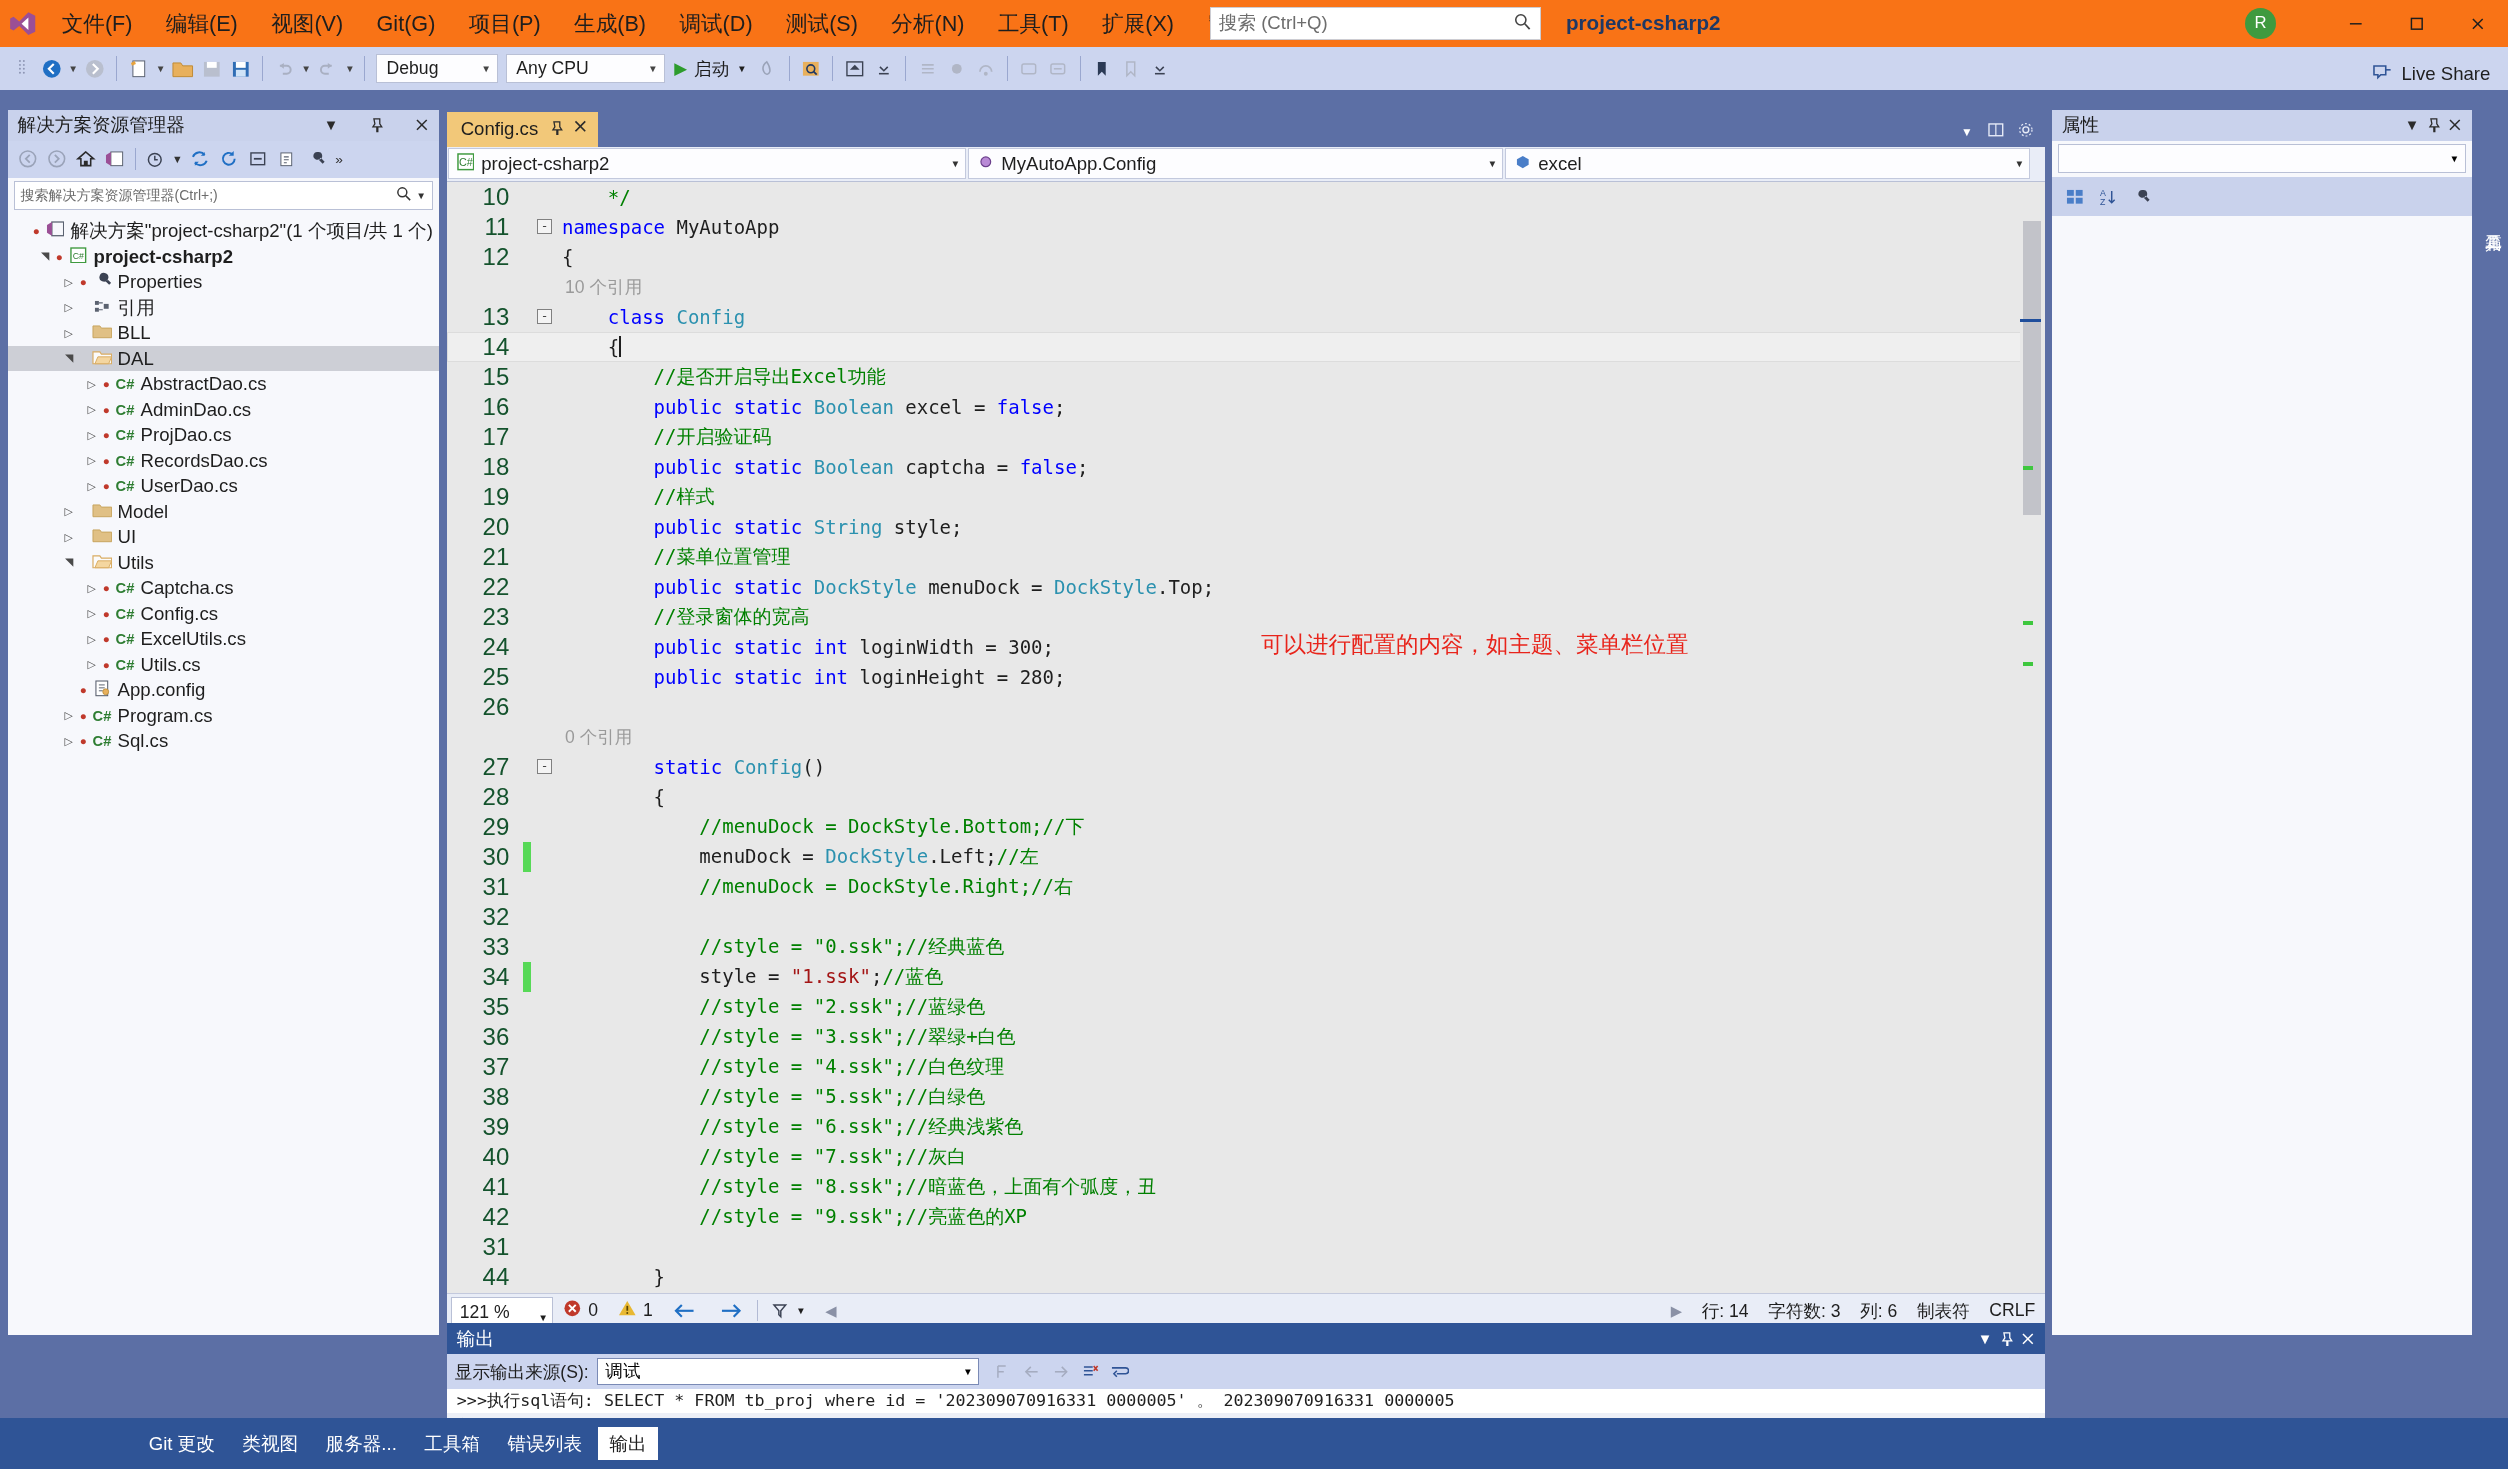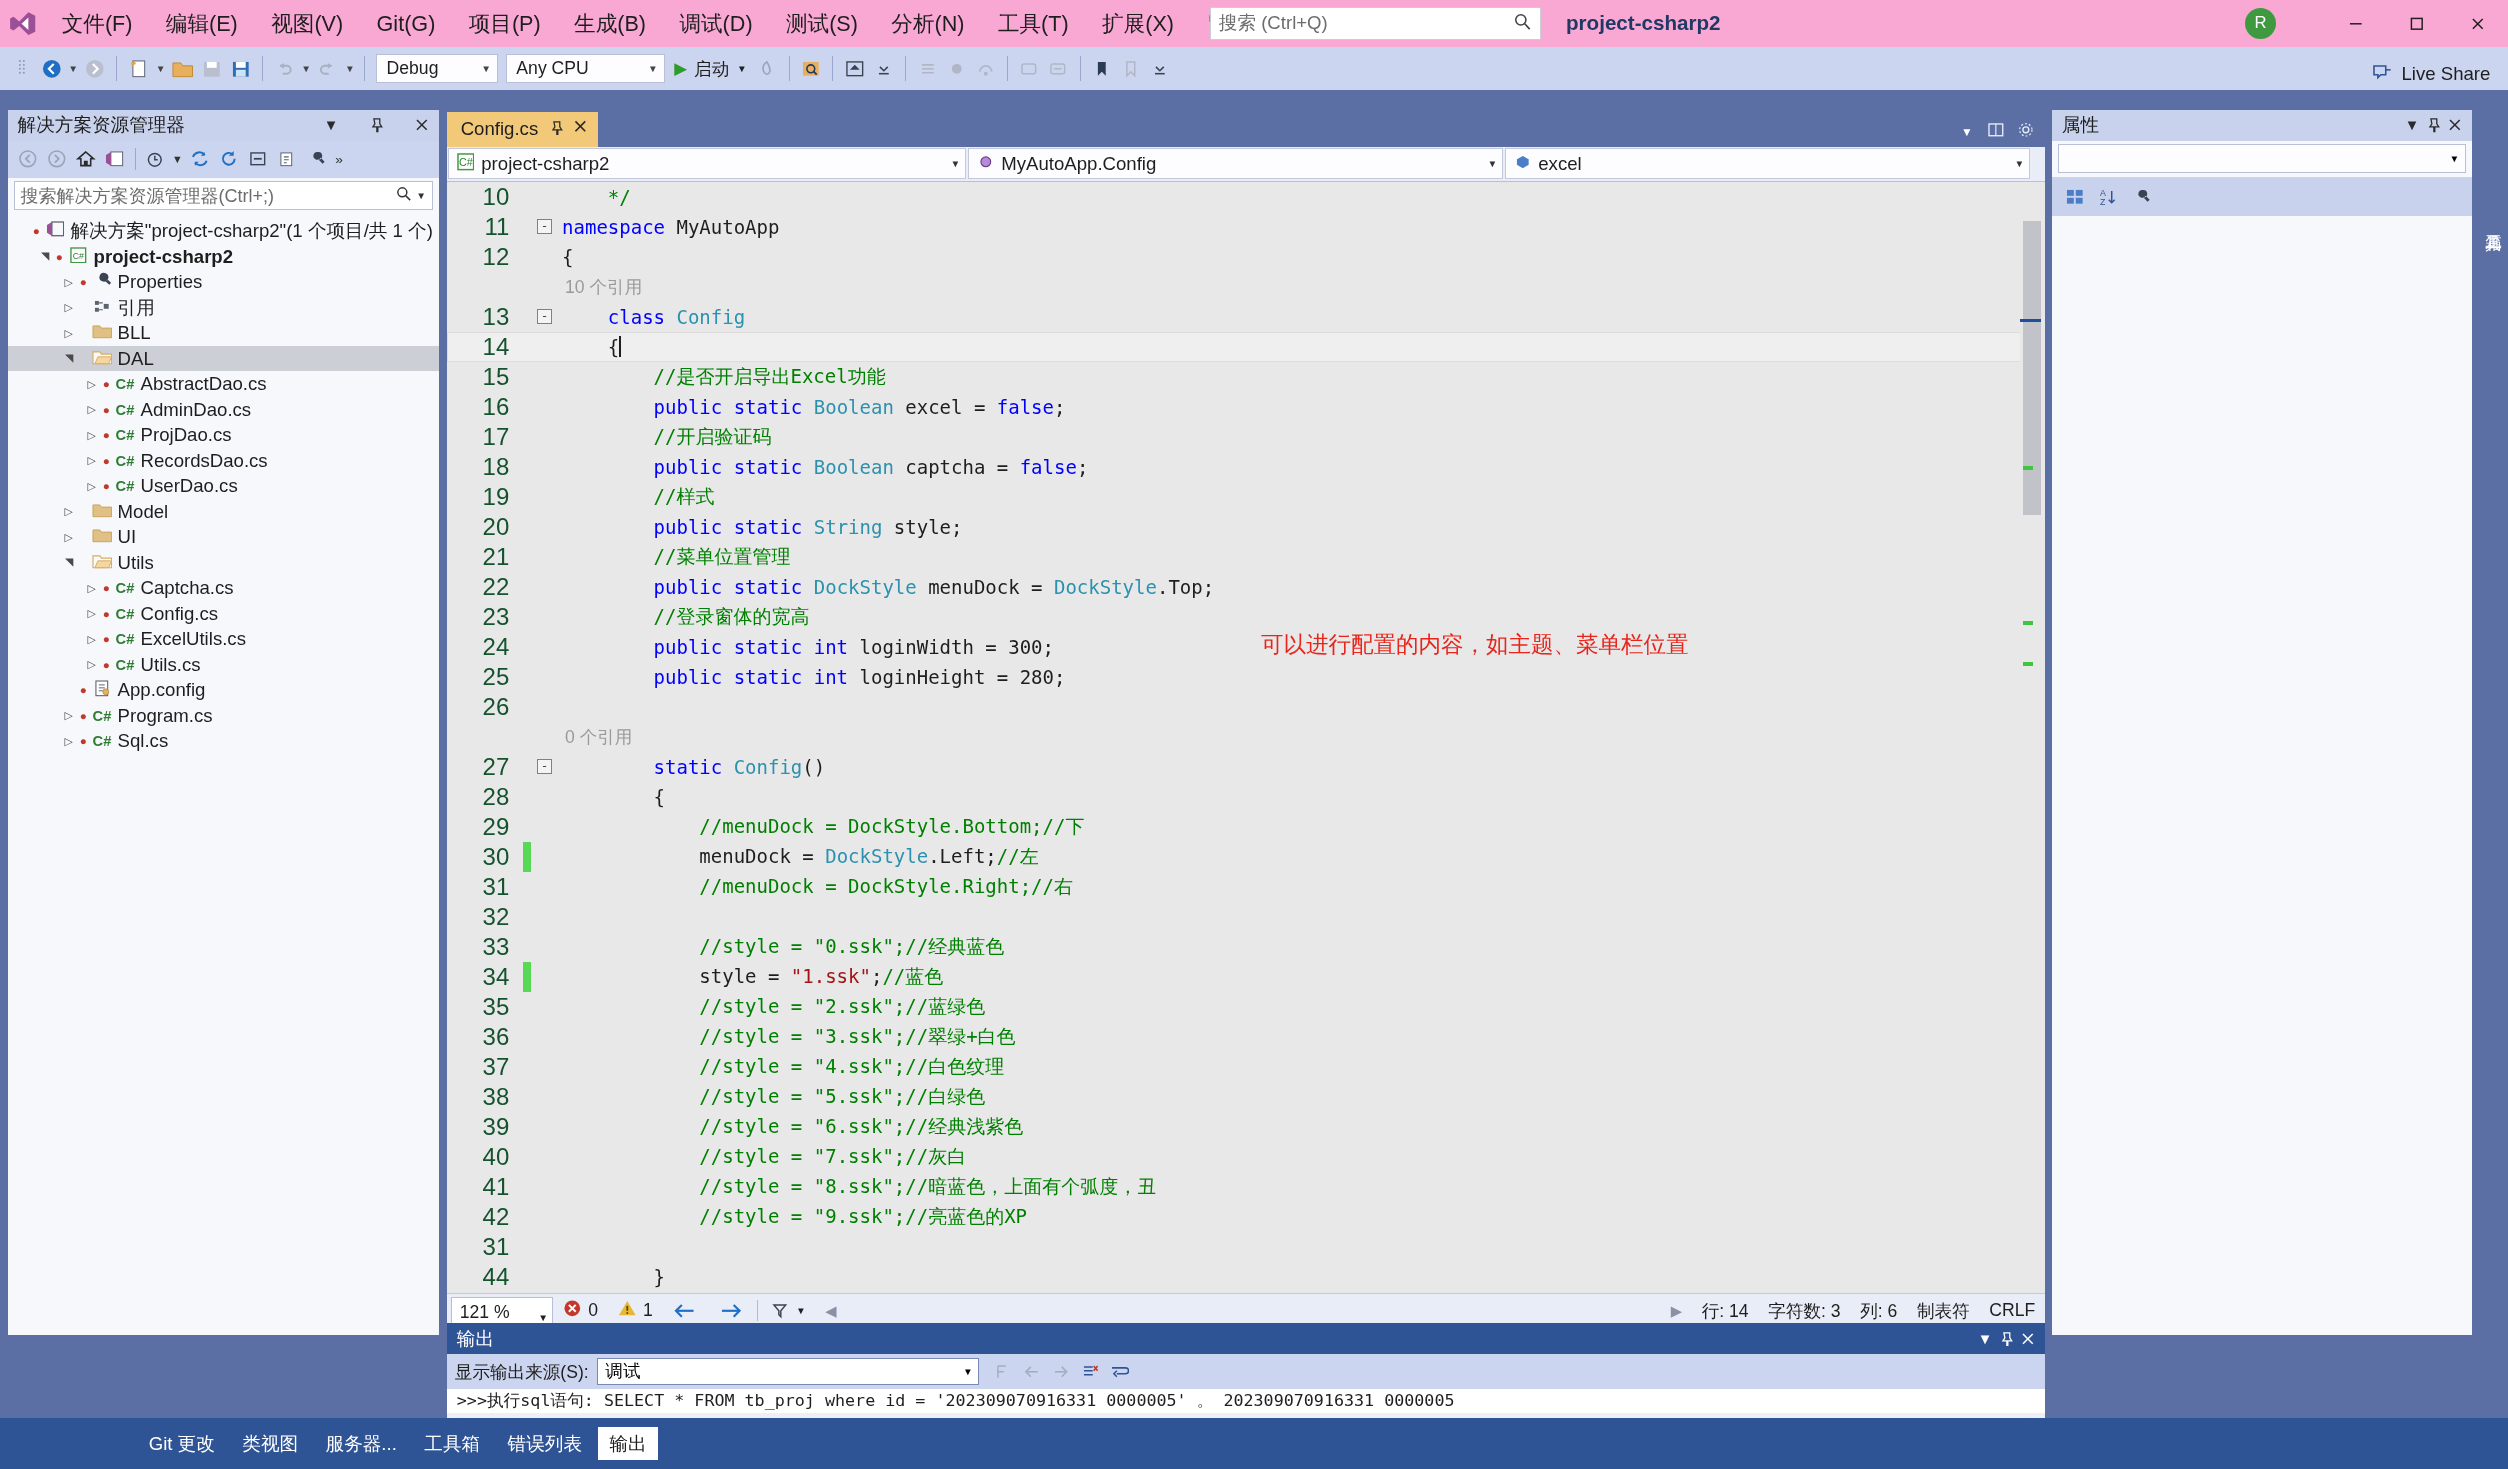--- a/index.html
+++ b/index.html
@@ -8,21 +8,21 @@
     width: 2508px; height: 1469px;
     overflow: hidden;
     font-family: "Liberation Sans", sans-serif;
     background: #ffffff;
   }
   .app { position: relative; width: 2508px; height: 1469px; background: #c9d1ea; }
 
   
   .titlebar {
     position: absolute; left: 0; top: 0; width: 2508px; height: 47px;
-    background: #f9a8d4; display: flex; align-items: center;
+    background: #f97316; display: flex; align-items: center;
   }
   .vs-logo { width: 45px; height: 47px; display: flex; align-items: center; justify-content: center; }
   .menu { display: flex; align-items: center; height: 47px; }
   .menu-item {
     font-size: 21.6px; color: #1e1e1e; padding: 0 16.7px; line-height: 47px;
     white-space: nowrap; cursor: default;
   }
   .search-box {
     position: absolute; left: 1210px; top: 6.9px; width: 331px; height: 33px;
     background: #ffffff; border: 1px solid #ccccd2; display: flex; align-items: center;
@@ -80,21 +80,21 @@
     height: 37px; background: #ccd5ef; display: flex; align-items: center; padding-left: 5.9px;
   }
   .st-ico { width: 29px; height: 29px; display: flex; align-items: center; justify-content: center;
             font-size: 18.6px; color: #2f5496; }
   .st-ico.dim { color: #9aa3b8; }
   .st-sep { width: 1px; height: 21.6px; background: #9aa7cf; margin: 0 4.9px; }
   .sln-search {
     margin: 3.9px 5.9px; height: 29px; background: #fff; border: 1px solid #b9c0d6;
     display: flex; align-items: center; padding: 0 5.9px;
   }
-  .sln-search .ph { flex: 1; font-size: 18px; color: #6c6c6c; }
+  .sln-search .ph { flex: 1; font-size: 14px; color: #6c6c6c; }
   .sln-tree { flex: 1; overflow: hidden; padding-top: 3.9px; background: #f7f8fc; }
   .node { display: flex; align-items: center; height: 25.5px; font-size: 18.6px; color: #1e1e1e; white-space: nowrap; }
   .node.sel { background: #cdcfd6; }
   .node .arr { width: 15.7px; text-align: center; font-size: 10.8px; color: #4a4a4a; }
   .node .bullet { width: 13.7px; text-align: center; font-size: 14.7px; color: #c0392b; }
   .node .ico { width: 23.5px; text-align: center; font-size: 14.7px; }
   .node .lbl { padding-left: 3.9px; }
   .node .lbl.b { font-weight: bold; }
 
   

